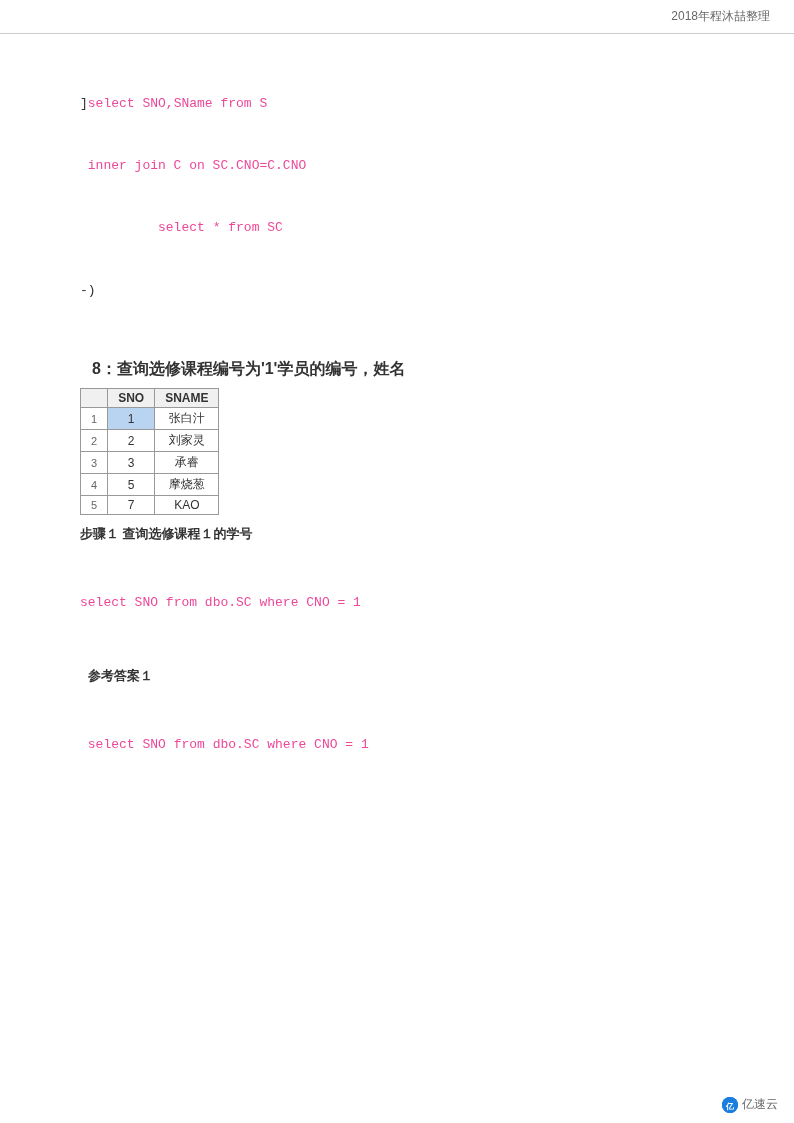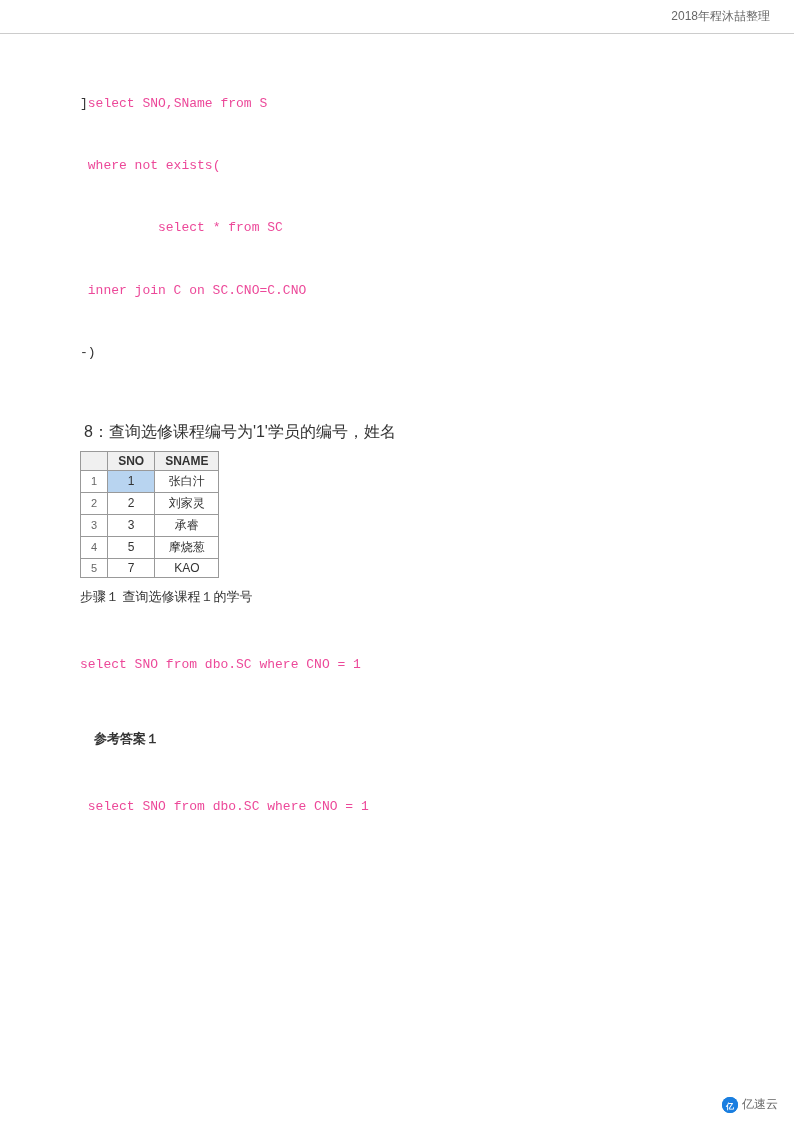--- a/index.html
+++ b/index.html
@@ -35,29 +35,29 @@
       white-space: pre;
       background: #fff;
     }
 
     .kw { color: #ec4899; } 
     .bracket { color: #333; }
 
     
     .section-heading {
       font-size: 16px;
-      font-weight: normal;
+      font-weight: bold;
       color: #333;
-      margin: 16px 0 8px 4px;
+      margin: 16px 0 8px 12px;
     }
 
     
     .sub-heading {
       font-size: 13px;
-      font-weight: normal;
+      font-weight: bold;
       color: #333;
       margin: 10px 0 6px 0;
     }
 
     
     .result-table {
       border-collapse: collapse;
       font-size: 12px;
       margin: 6px 0 10px 0;
     }
@@ -100,37 +100,36 @@
       justify-content: center;
       color: #fff;
       font-size: 8px;
       font-weight: bold;
     }
 
     .ref-label {
       font-size: 13px;
       font-weight: bold;
       color: #333;
-      margin: 10px 0 4px 14px;
+      margin: 10px 0 4px 8px;
     }
   </style>
 </head>
 <body>
 
 <div class="header-bar">
   <span>2018年程沐喆整理</span>
 </div>
 
 <div class="page-content">
 
   <div class="code-block">
     <div><span class="bracket">]</span><span class="kw">select</span><span class="kw"> SNO,SName </span><span class="kw">from</span><span class="kw"> S</span></div>
-    <div><span class="kw"> where</span><span class="kw"> not exists(</span></div>
+    <div><span class="kw"> inner join C on SC.CNO=C.CNO</span></div>
     <div><span class="kw">          select</span><span class="kw"> * </span><span class="kw">from</span><span class="kw"> SC</span></div>
-    <div><span class="kw"> inner join C on SC.CNO=C.CNO</span></div>
     <div><span class="bracket">-)</span></div>
   </div>
 
   <div class="section-heading">8：查询选修课程编号为'1'学员的编号，姓名</div>
 
   <table class="result-table">
     <thead>
       <tr>
         <th></th>
         <th>SNO</th>

